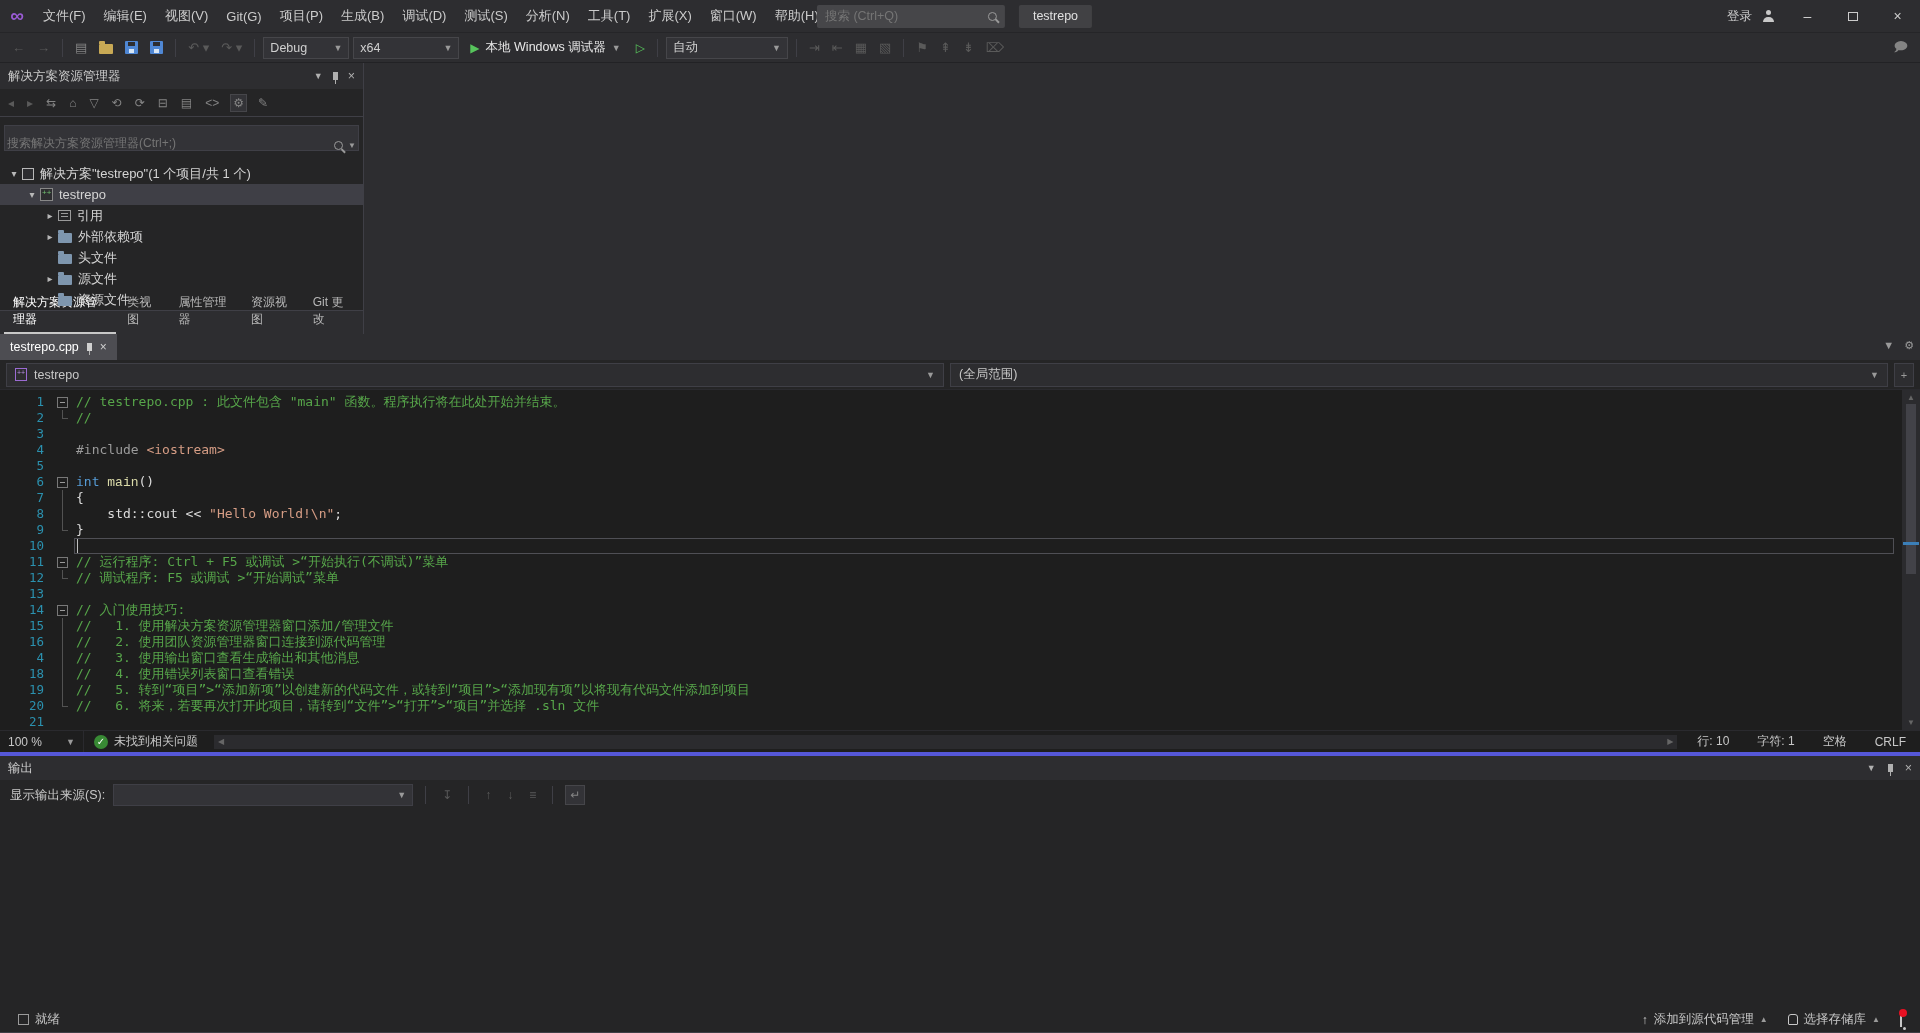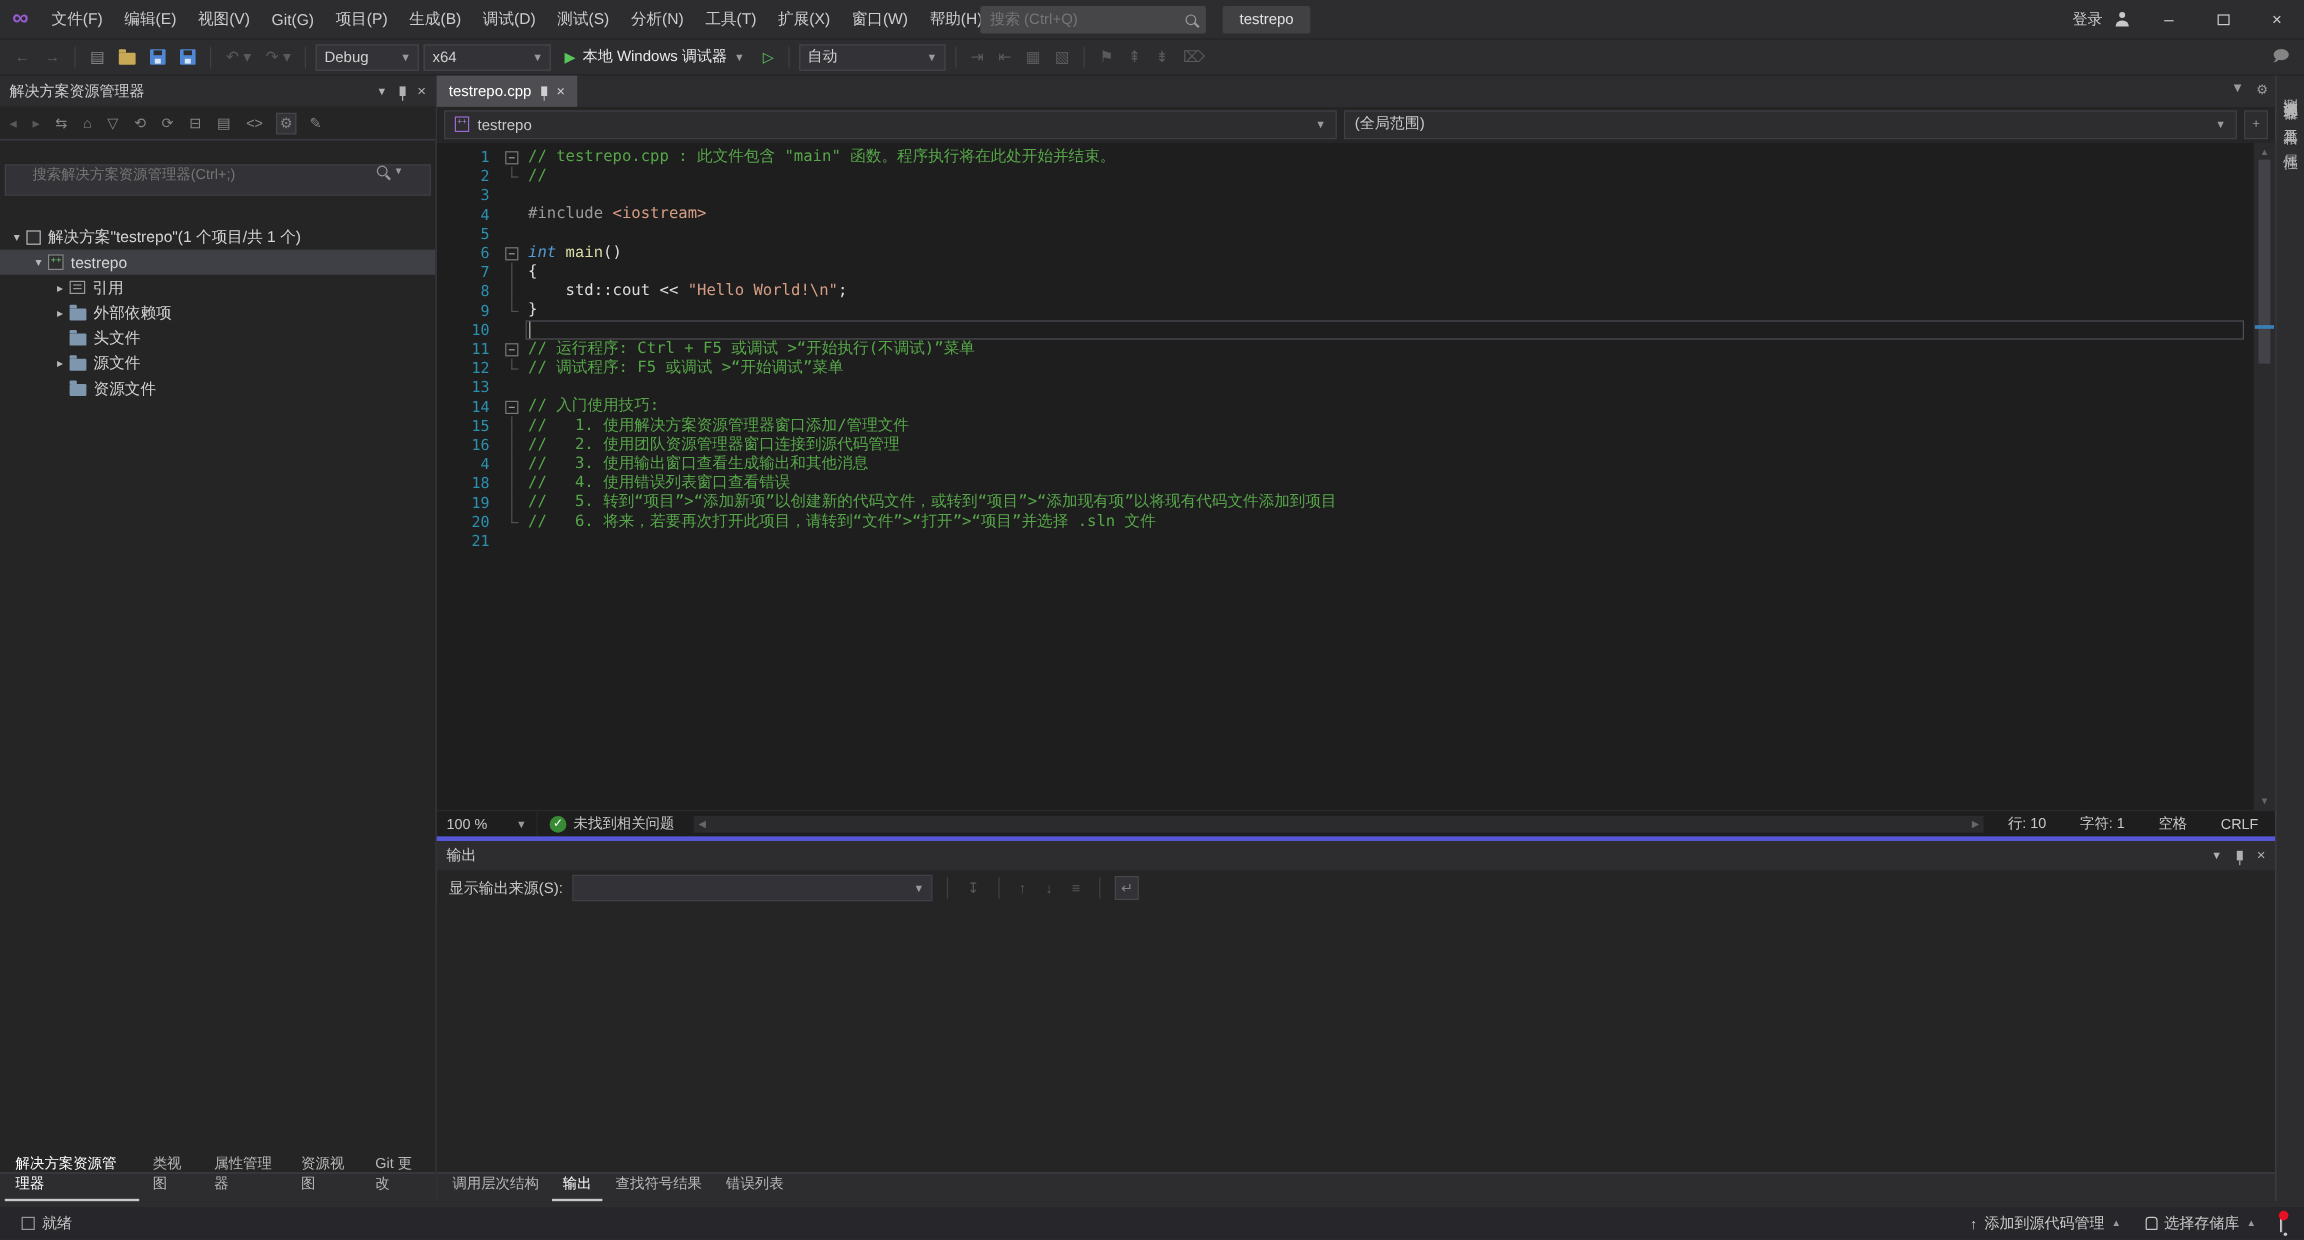--- a/index.html
+++ b/index.html
@@ -38,30 +38,30 @@
   .play-hollow { color:#57c45c; font-size:12px; }
   .i-floppy { width:13px; height:13px; background:#4f87d4; border-radius:1px; position:relative;}
   .i-floppy::before { content:""; position:absolute; top:1px; left:3px; right:3px; height:4px; background:#2d2d30;}
   .i-floppy::after { content:""; position:absolute; bottom:1px; left:4px; right:4px; height:4px; background:#d8e6f5;}
   .i-folder { width:14px; height:10px; background:#c8a955; border-radius:1px; position:relative; margin-top:3px;}
   .i-folder::before { content:""; position:absolute; top:-3px; left:0; width:6px; height:3px; background:#c8a955; border-radius:1px 1px 0 0;}
   .i-folder.blue { background:#7e96ae; }
   .i-folder.blue::before { background:#7e96ae; }
 
   
-  #main { height:938px; display:flex; }
+  #main { height:938px; display:flex;flex-direction:column; }
   
   #left-col { width:364px; display:flex; flex-direction:column; background:#252526; border-right:1px solid #3f3f46;}
   #se-header { height:26px; background:#2d2d30; display:flex; align-items:center; padding:0 8px; font-size:12.5px; }
   #se-header .hicons { margin-left:auto; display:flex; gap:10px; align-items:center; color:#b0b0b0;}
   .i-pin { width:5px; height:8px; background:#b0b0b0; position:relative; }
   .i-pin::after { content:""; position:absolute; left:2px; top:8px; width:1px; height:4px; background:#b0b0b0;}
   #se-toolbar { height:28px; background:#252526; display:flex; align-items:center; padding:0 6px; gap:9px; border-bottom:1px solid #3f3f46;}
   #se-toolbar .tb-icon { font-size:12px; padding:1px 2px;}
-  #se-search { height:26px; margin:20px 4px; background:#333337; border:1px solid #3f3f46; display:flex; align-items:flex-start; padding:0 22px;}
+  #se-search { height:26px; margin:8px 4px; background:#333337; border:1px solid #3f3f46; display:flex; align-items:flex-end; padding:0 2px;}
   #se-search input { flex:1; background:transparent; border:none; outline:none; color:#9a9a9a; font-size:12px; font-family:"Liberation Sans",sans-serif;}
   #se-tree { flex:1; padding-top:4px; overflow:hidden; }
   .tree-row { height:21px; display:flex; align-items:center; font-size:13px; color:#d4d4d4; cursor:default; white-space:nowrap;}
   .tree-row.selected { background:#3f3f46; }
   .expander { width:16px; color:#b8b8b8; font-size:10px; text-align:center; flex:none;}
   .tlabel { margin-left:6px; }
   .ticon { flex:none; display:inline-block; }
   .i-solution { width:12px; height:12px; border:1px solid #b8b8b8; background:#2d2d30; }
   .i-cpp-project { width:13px; height:13px; border:1px solid #888; position:relative; background:#2d2d30;}
   .i-cpp-project::after { content:"++"; position:absolute; left:1px; top:-1px; font-size:8px; color:#6fbf6f;}
@@ -87,21 +87,21 @@
   #code-lines { padding-top:4px; }
   .code-row { height:16px; display:flex; align-items:center; font-family:"DejaVu Sans Mono", monospace; font-size:13px; line-height:16px; white-space:pre;}
   .ln { width:52px; text-align:right; padding-right:8px; color:#2b91af; flex:none; font-size:12.5px;}
   .fold { width:20px; height:16px; display:flex; align-items:center; justify-content:center; flex:none;}
   .fold-box { width:11px; height:11px; border:1px solid #787878; position:relative; background:#1e1e1e;}
   .fold-box::after { content:""; position:absolute; left:2px; right:2px; top:4px; height:1px; background:#9a9a9a;}
   .fold-line { width:1px; height:16px; background:#525252;}
   .fold-endcap { width:1px; height:9px; background:#525252; position:relative; align-self:flex-start;}
   .fold-endcap::after { content:""; position:absolute; left:0; top:8px; width:6px; height:1px; background:#525252;}
   .ctext { margin-left:4px; }
-  .tok-cm { color:#57a64a; } .tok-kw { color:#569cd6;font-style:italic; } .tok-str { color:#d69d85; }
+  .tok-cm { color:#57a64a; } .tok-kw { color:#569cd6; } .tok-str { color:#d69d85; }
   .tok-pl { color:#dcdcdc; } .tok-pp { color:#9b9b9b; } .tok-fn { color:#dcdcaa;font-family:Liberation Mono, monospace; }
   #cur-line { position:absolute; left:74px; right:26px; top:148px; height:16px; border:1px solid #4f4f55; pointer-events:none;}
   #caret { position:absolute; left:77px; top:149px; width:1px; height:14px; background:#c0c0c0;}
   #v-scroll { position:absolute; right:0; top:0; bottom:0; width:18px; background:#2b2b2e; display:flex; flex-direction:column; align-items:center; font-size:8px; color:#666;}
   #v-scroll .sthumb { position:absolute; top:14px; width:10px; height:170px; background:#424248; left:4px;}
   #v-scroll .smark { position:absolute; top:152px; left:1px; width:16px; height:3px; background:#3b7fb8;}
   #v-scroll .up { margin-top:3px; } #v-scroll .down { margin-top:auto; margin-bottom:3px; }
 
   #editor-bottom { height:22px; background:#1e1e1e; display:flex; align-items:center; border-top:1px solid #2a2a2e; font-size:12px; color:#c8c8c8;}
   #zoom-combo { width:84px; height:100%; display:flex; align-items:center; padding:0 8px; gap:10px; border-right:1px solid #2a2a2e;}

